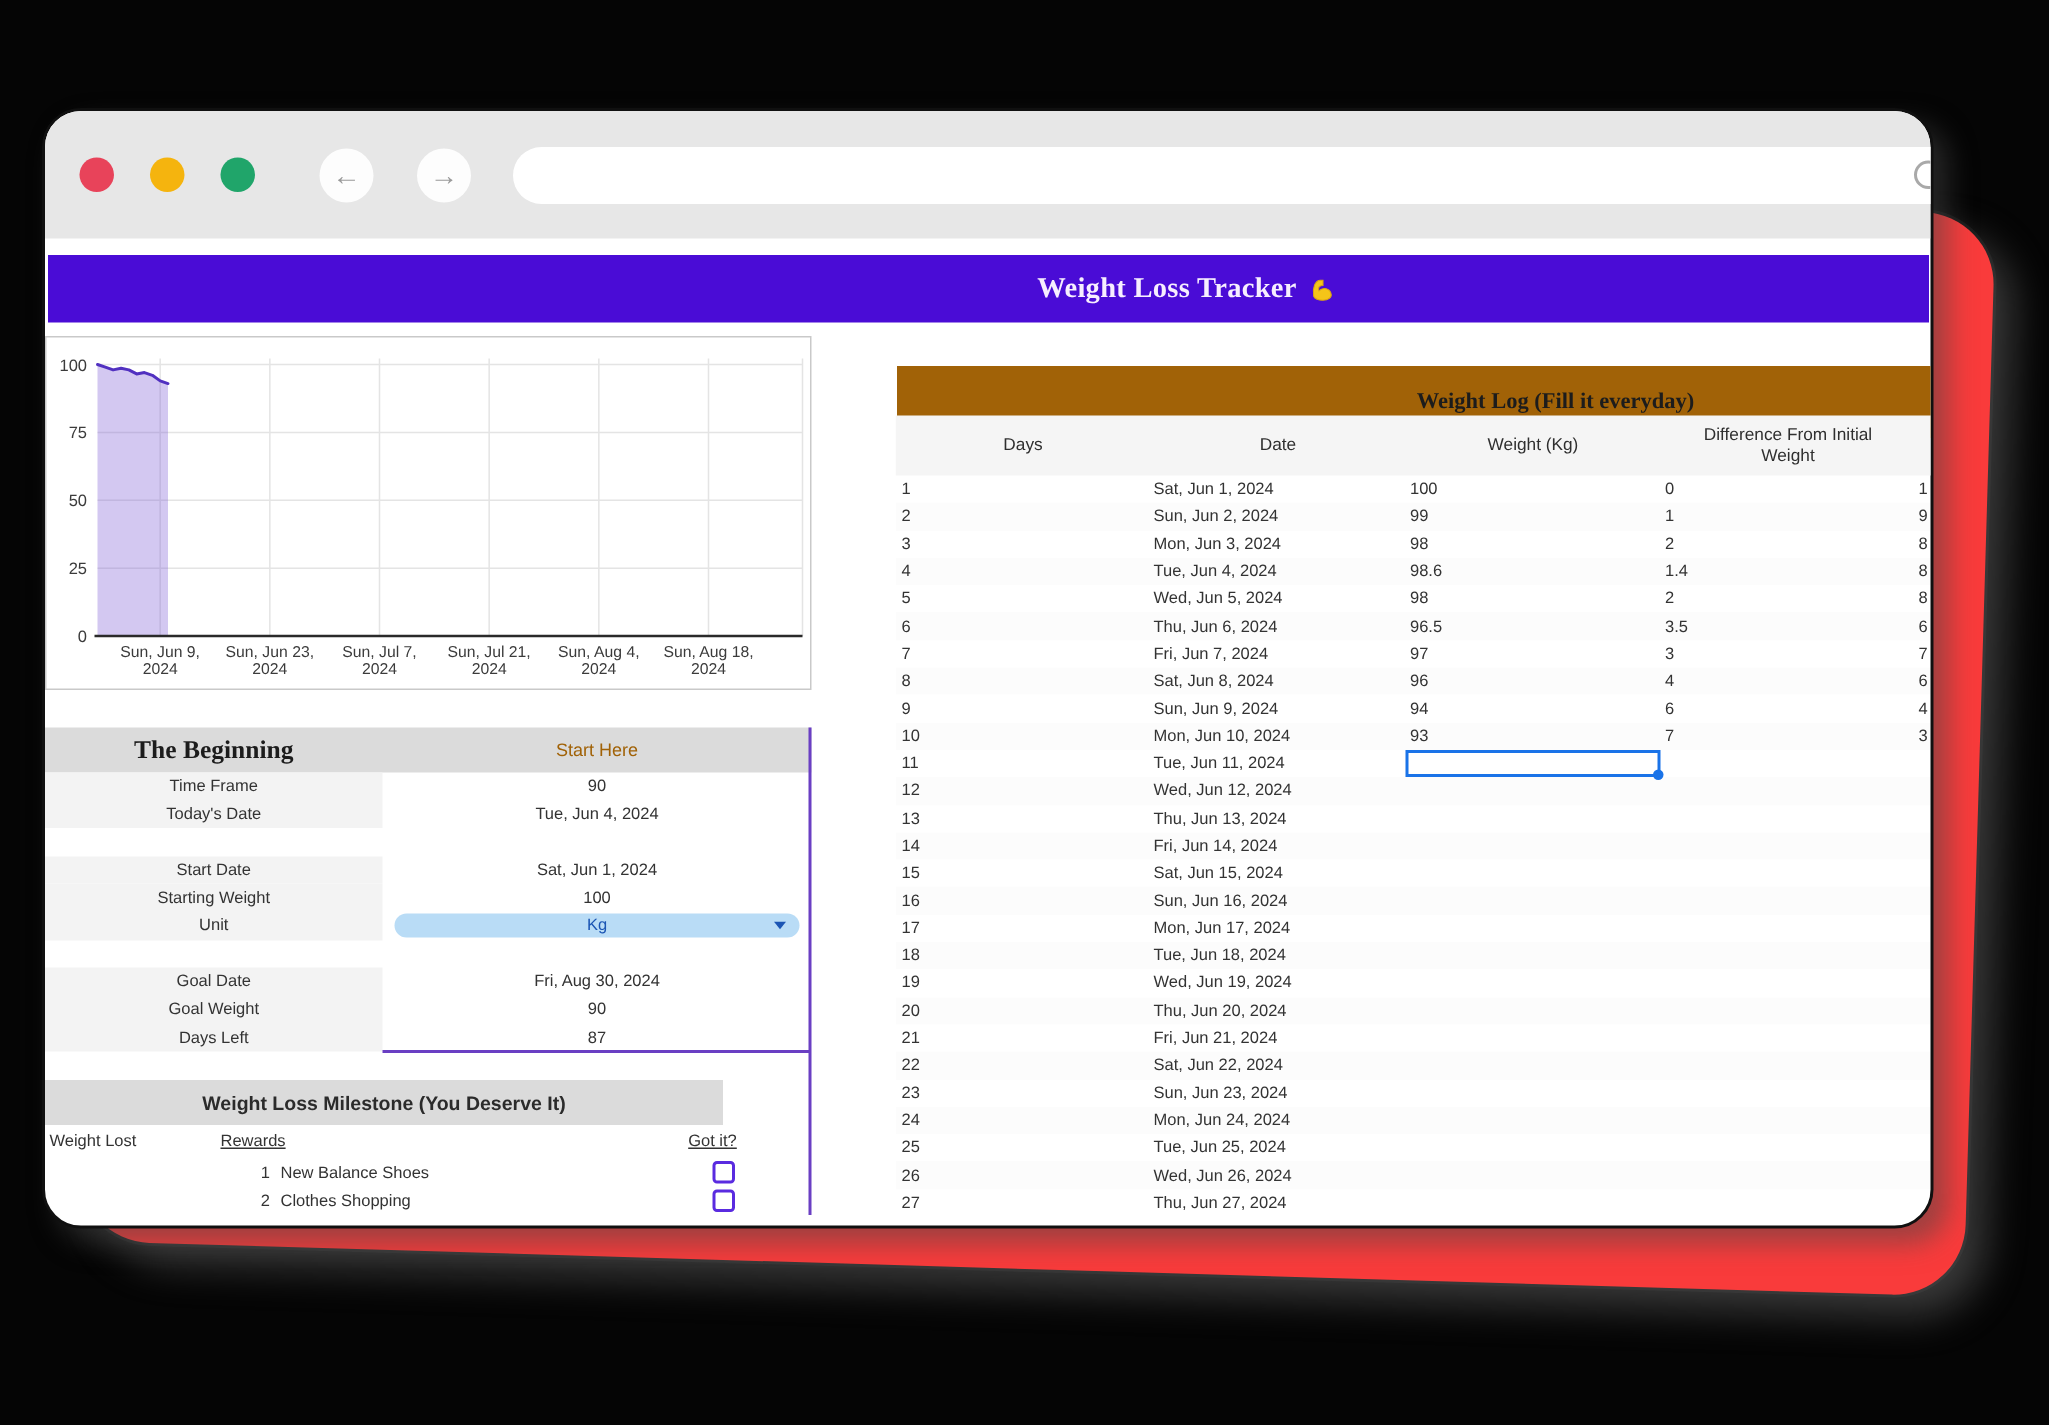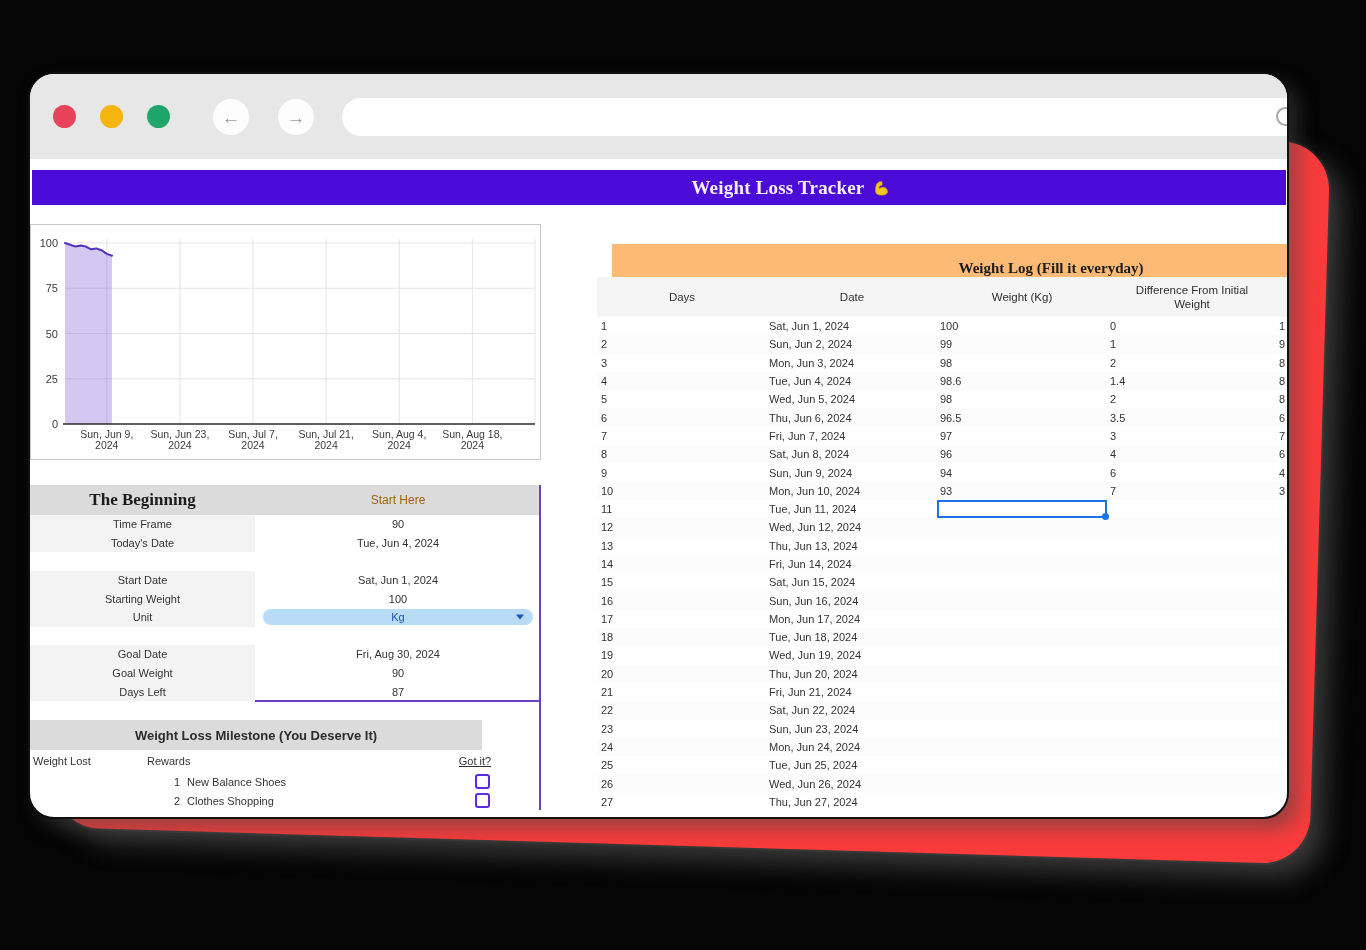--- a/index.html
+++ b/index.html
@@ -41,21 +41,21 @@
     position:absolute; left:312px; top:24px; right:-24px; height:38px;
     background:#ffffff; border-radius:19px; border:none; outline:none;
     font-size:13px; padding:0 16px; color:#444;
   }
   .searchicon {
     position:absolute; left:1246px; top:33px; width:19px; height:19px;
     border:2.5px solid #a9a9a9; border-radius:50%;
   }
   
   .banner {
-    position:absolute; left:2px; top:96px; width:1254px; height:35px;
+    position:absolute; left:2px; top:96px; width:1254px; height:45px;
     display:flex; align-items:center; justify-content:center;
     padding-left:264px;
     font-family:"Liberation Serif", serif; font-weight:bold; font-size:19px;
     color:#f7eeff; letter-spacing:.2px;
   }
   .banner .emoji { margin-left:8px; display:inline-flex; }
   .serifhead { font-family:"Liberation Serif", serif; font-weight:bold; color:#1c1c1c; }
 
   .chart-card {
     position:absolute; left:0; top:150px; width:511px; height:236px;
@@ -93,34 +93,34 @@
   .purple-underline { position:absolute; left:225px; top:626px; width:285px; height:2px; background:#6a3fc3; }
 
   
   .milestone { position:absolute; left:0; top:646px; width:452px; }
   .mile-head {
     height:30px; background:#dbdbdb; display:flex; align-items:center; justify-content:center;
     font-weight:bold; font-size:13px; color:#2b2b2b;
   }
   .mile-cols { height:22px; display:flex; align-items:center; font-size:11px; color:#333; position:relative; }
   .mile-cols .c1 { position:absolute; left:3px;text-align:right; }
-  .mile-cols .c2 { position:absolute; left:117px; }
+  .mile-cols .c2 { position:absolute; left:117px;text-decoration:underline; }
   .mile-cols .c3 { position:absolute; left:390px; width:110px; text-align:center;text-decoration:underline; }
   .mile-row { height:19px; display:flex; align-items:center; font-size:11px; position:relative; color:#333; }
   .mile-row .num { position:absolute; left:0; width:150px; text-align:right; }
   .mile-row .rew { position:absolute; left:157px; }
   .mile-row .chk {
     position:absolute; left:445px; top:1.5px; width:15px; height:15px;
     border:2px solid #5a2be0; border-radius:3px; background:#fff;
   }
 
   
   .wlog { position:absolute; left:567px; top:170px; width:694px; height:570px; overflow:hidden; }
   .wlog-band {
-    position:absolute; left:15px; top:0; width:720px; height:48px; background:#fdba74;
+    position:absolute; left:1px; top:0; width:720px; height:48px; background:#a16207;
     display:flex; align-items:center; justify-content:center; padding-left:158px;
     font-size:15px;
   }
   .wlog-headrow { position:absolute; left:0; top:33px; width:720px; height:40px; background:#f5f5f5; }
   .wlog-headrow .h {
     position:absolute; top:0; height:40px; width:170px;
     display:flex; align-items:center; justify-content:center; text-align:center;
     font-size:11.5px; color:#2f2f2f; line-height:1.25;
   }
   .wlog-rows { position:absolute; left:0; top:73px; width:720px; }

